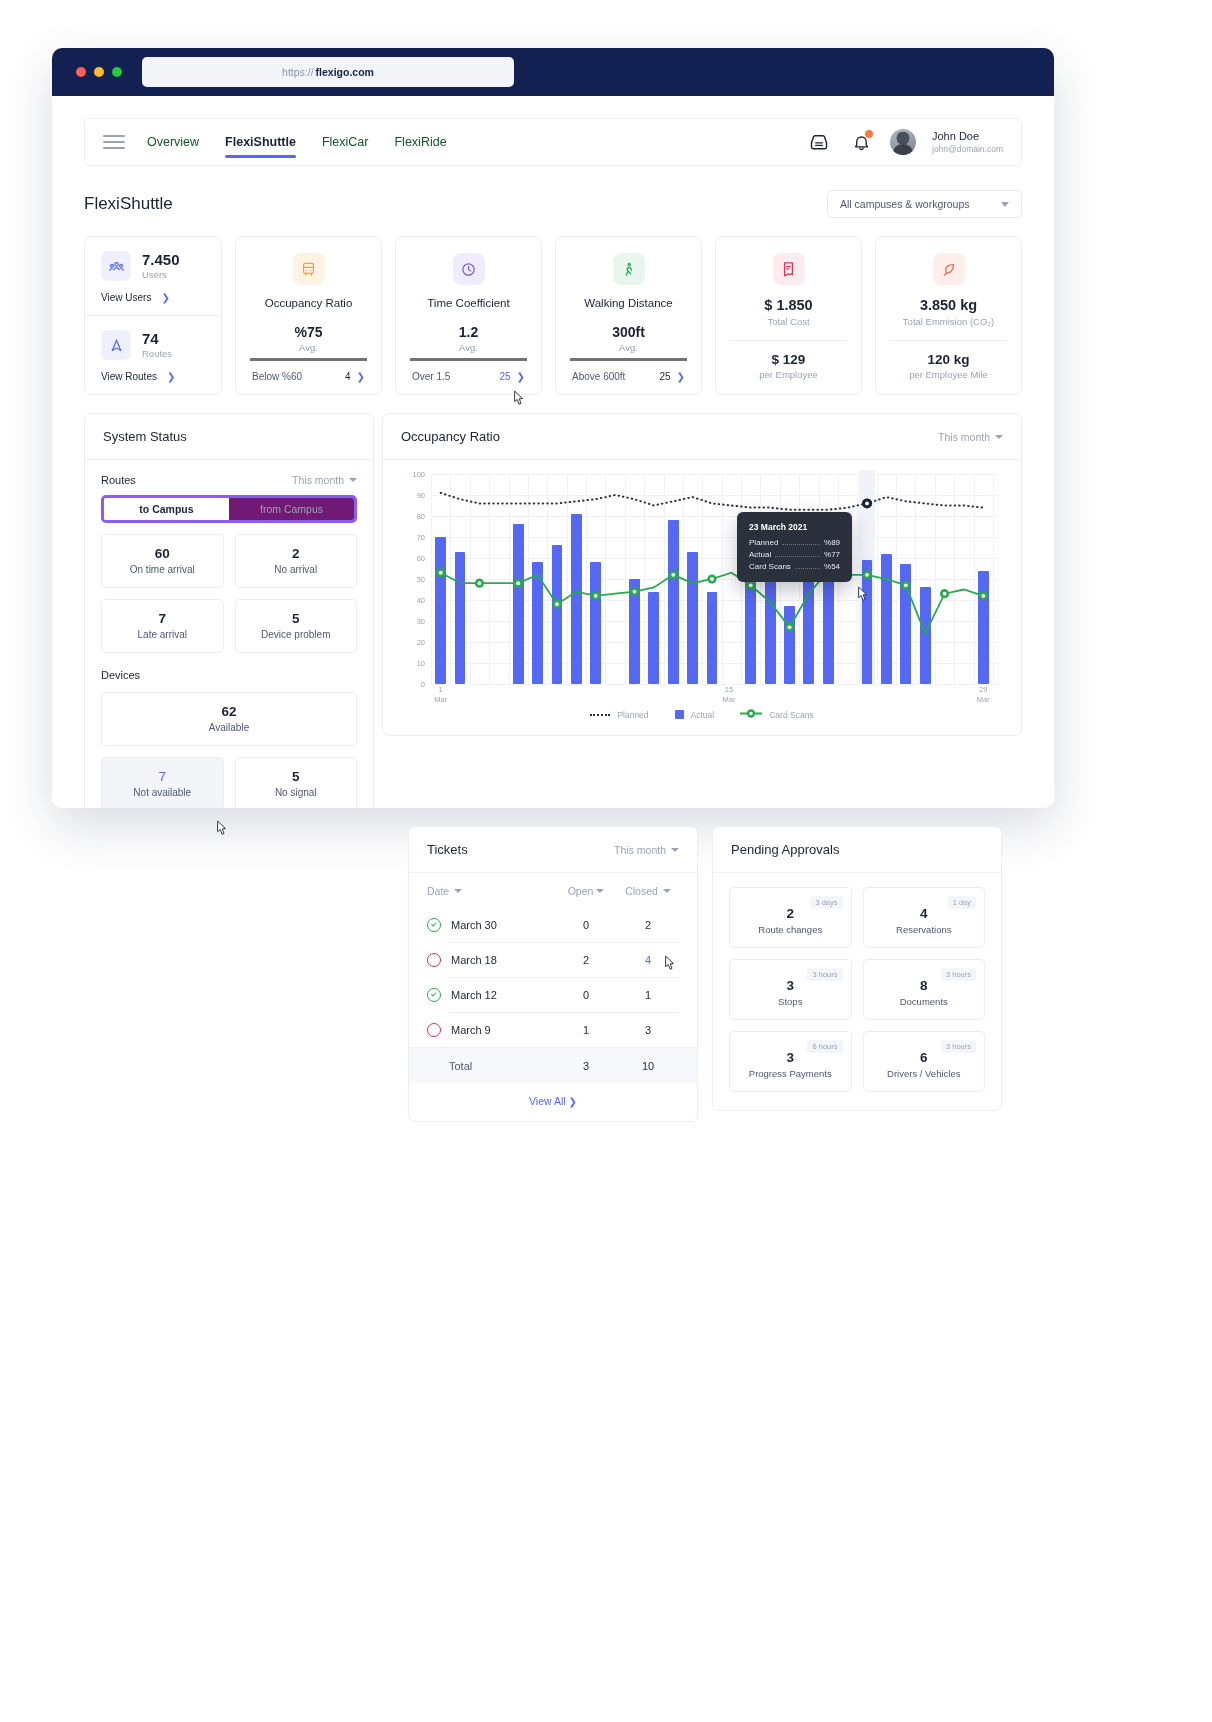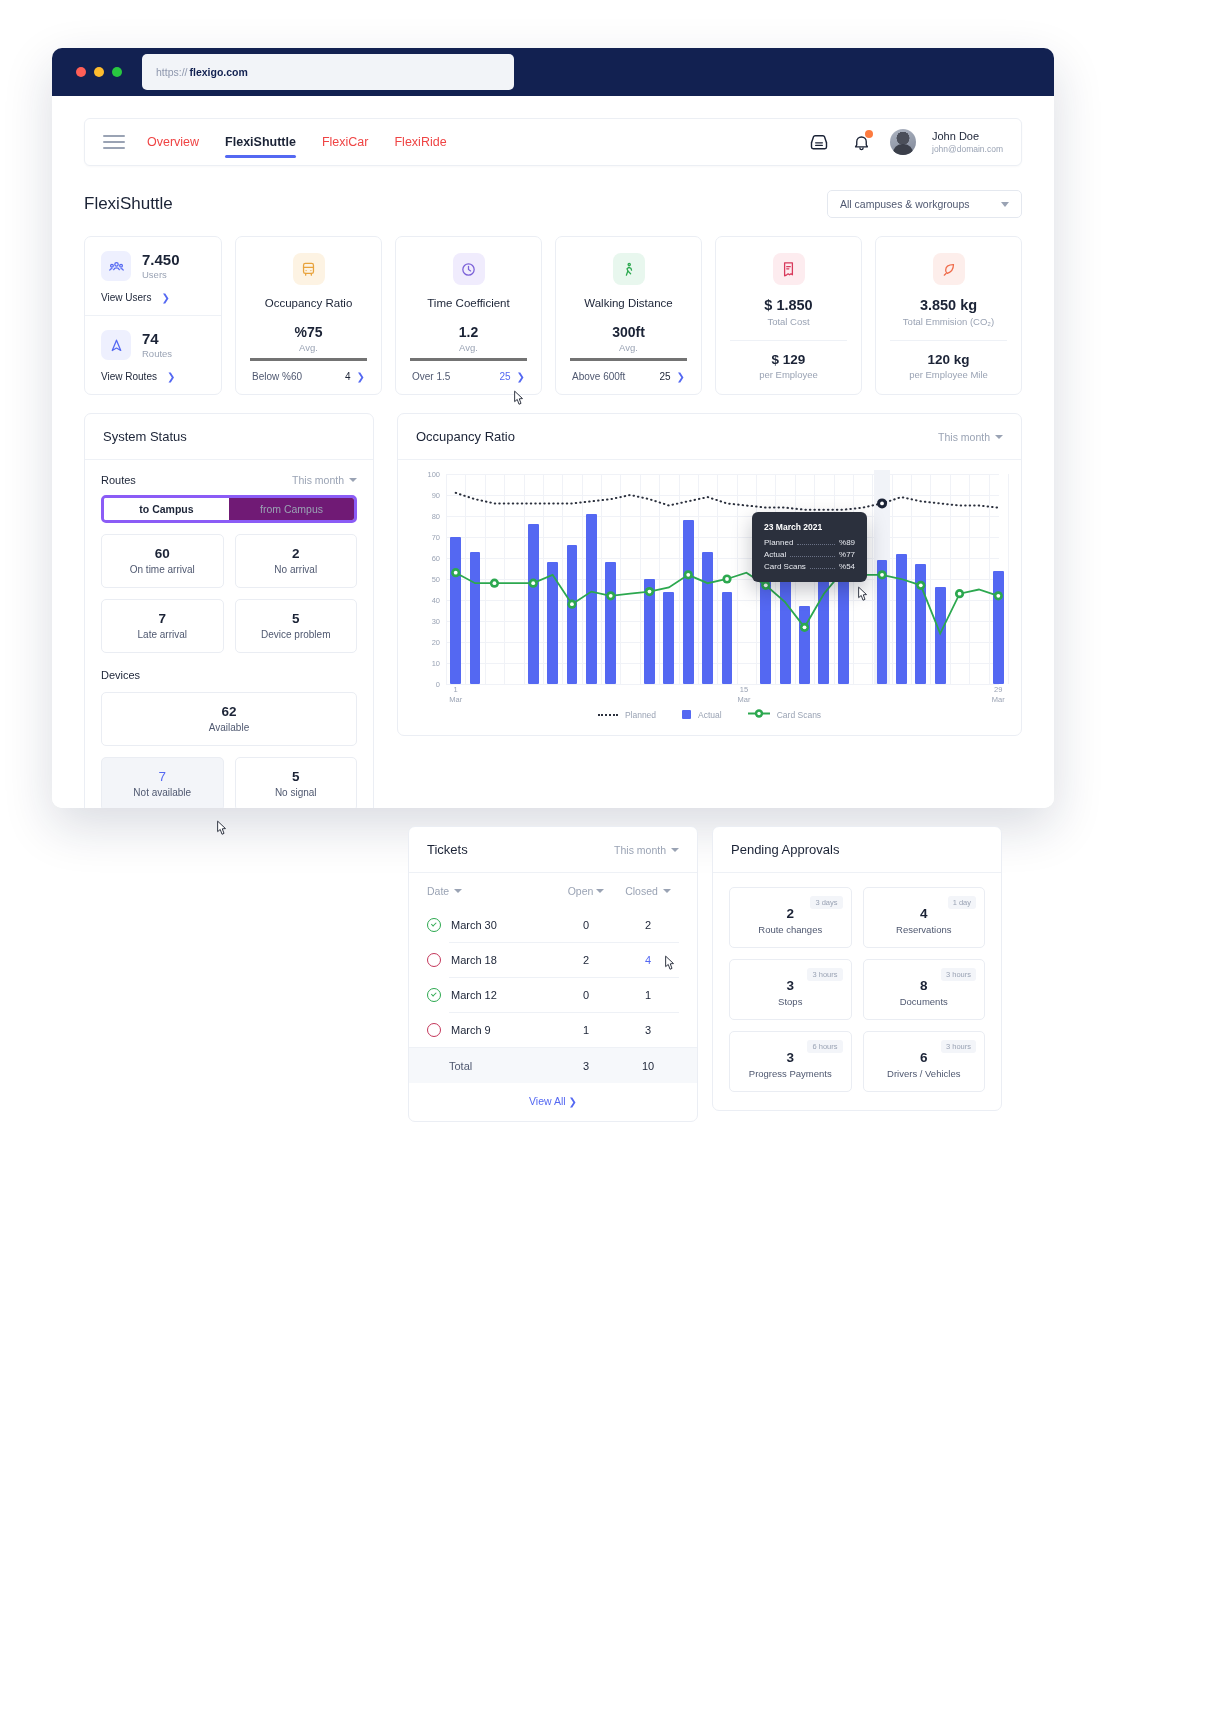--- a/index.html
+++ b/index.html
@@ -18,37 +18,37 @@
     box-shadow: 0 18px 50px rgba(20,30,70,.16);
     overflow:hidden;
   }
   .browser-bar {
     height:48px; background:#122151; display:flex; align-items:center; padding:0 16px;
   }
   .dots { display:flex; gap:8px; margin-left:8px; margin-right:20px; }
   .dot { width:10px; height:10px; border-radius:50%; }
   .dot.r{background:#ff5f57;} .dot.y{background:#febc2e;} .dot.g{background:#28c840;}
   .urlbar {
-    flex:0 0 auto; width:372px; height:36px; background:#f2f4f8; border-radius:5px;
-    display:flex; align-items:center; padding:0 14px; font-size:10.5px; color:#8e97ad;
+    flex:0 0 auto; width:372px; height:30px; background:#f2f4f8; border-radius:5px;
+    display:flex; align-items:center; padding:0 14px; font-size:10.5px; color:#8e97ad;justify-content:center;
   }
   .urlbar b { color:#122151; font-weight:700; margin-left:2px; }
 
   .viewport { position:relative; background:#fff; height:712px; }
 
   
   .navwrap { padding: 22px 32px 0 32px; }
   .nav {
     height:48px; background:#fff; border:1px solid #eceff4; border-radius:6px;
     display:flex; align-items:center; padding:0 18px; box-shadow:0 1px 2px rgba(20,30,70,.03);
   }
   .hamburger { width:22px; display:flex; flex-direction:column; gap:4px; cursor:pointer; margin-right:22px; }
   .hamburger span { display:block; height:2px; background:#9aa3b4; border-radius:2px; }
   .navtabs { display:flex; align-items:center; gap:26px; height:100%; }
-  .navtab { font-size:12.5px; color:#ef4444; height:100%; display:flex; align-items:center; position:relative; cursor:pointer; }
+  .navtab { font-size:12.5px; color:#14532d; height:100%; display:flex; align-items:center; position:relative; cursor:pointer; }
   .navtab.active { color:#1b2336; font-weight:700; }
   .navtab.active:after {
     content:""; position:absolute; left:0; right:0; bottom:7px; height:3px;
     background:#5468f2; border-radius:2px;
   }
   .nav-right { margin-left:auto; display:flex; align-items:center; gap:16px; }
   .icon-btn { width:26px; height:26px; display:flex; align-items:center; justify-content:center; cursor:pointer; position:relative; }
   .bell-dot { position:absolute; top:1px; right:1px; width:8px; height:8px; border-radius:50%; background:#fd7b3f; }
   .avatar {
     width:26px; height:26px; border-radius:50%; background:
@@ -98,21 +98,21 @@
 
   .kpi-v { padding:16px 14px 0 14px; display:flex; flex-direction:column; align-items:center; height:100%; }
   .kpi-v .big { margin-top:12px; font-size:14.5px; font-weight:700; color:#1b2336; }
   .kpi-v .lab { margin-top:3px; font-size:9.5px; color:#9aa3b4; text-align:center; }
   .kpi-v .rule { width:100%; border-top:1px solid #eef1f6; margin-top:auto; }
   .kpi-v .bot { width:100%; text-align:center; padding:11px 0 14px 0; }
   .kpi-v .bot .b1 { font-size:13.5px; font-weight:700; color:#1b2336; }
   .kpi-v .bot .b2 { font-size:9.5px; color:#9aa3b4; margin-top:2px; }
 
   
-  .lower { display:flex; gap:23px; padding:18px 32px 0 32px; align-items:flex-start; }
+  .lower { display:flex; gap:8px; padding:18px 32px 0 32px; align-items:flex-start; }
   .panel-head { padding:15px 18px; border-bottom:1px solid #eef1f6; display:flex; align-items:center; }
   .panel-title { font-size:13px; color:#1b2336; }
   .period { margin-left:auto; font-size:10.5px; color:#9aa3b4; display:flex; align-items:center; gap:5px; cursor:pointer; }
   .tcaret { border-left:4px solid transparent; border-right:4px solid transparent; border-top:4px solid #9aa3b4; }
 
   .sysstatus { width:290px; flex:0 0 290px; }
   .ss-body { padding:14px 16px 18px 16px; }
   .ss-row { display:flex; align-items:center; margin-bottom:9px; }
   .ss-label { font-size:11px; color:#1b2336; }
   .seg { display:flex; border:3px solid #8b5cf6; border-radius:5px; overflow:hidden; height:28px; }

